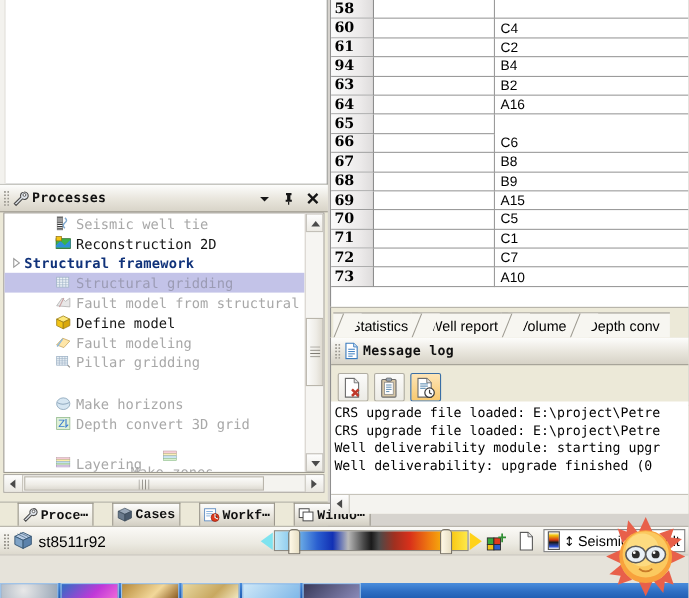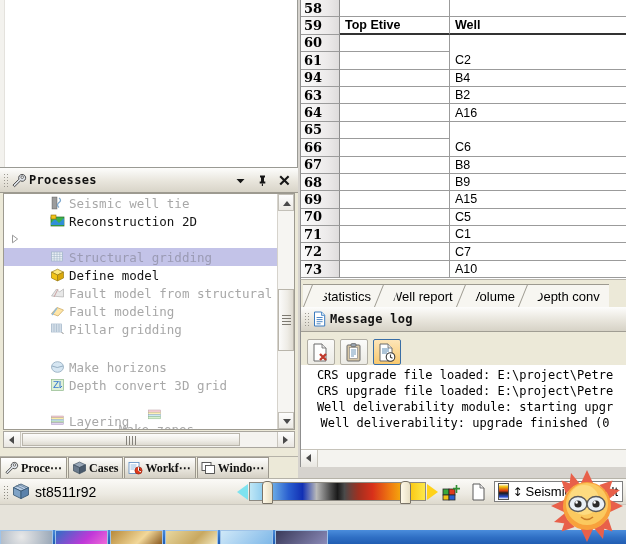--- a/index.html
+++ b/index.html
@@ -136,22 +136,22 @@
     left:0;top:456px;width:298px;height:22px;
     background:#ece9d8;display:flex;align-items:flex-start;
     border-top:1px solid #b5b2a8;
   }
   .ltab{
     height:21px;display:flex;align-items:center;gap:2px;
     padding:0 4px 0 3px;margin-right:1px;
     background:linear-gradient(#fdfdfc,#e6e3da 60%,#d3cfc3);
     border:1px solid #9b978d;border-bottom:none;
     box-sizing:border-box;
-    font-family:Liberation Serif, serif;font-size:12px;font-weight:bold;color:#111;
-    cursor:default;white-space:nowrap;
+    font-family:Liberation Mono, monospace;font-size:12px;font-weight:bold;color:#111;
+    cursor:default;white-space:nowrap;margin-left:16px;
   }
   .ltab.active{background:linear-gradient(#ffffff,#f1efe7 60%,#e4e1d7);}
   .ltab .ic{width:15px;height:14px;position:relative;flex:none;}
 
   
   #sheet{
     left:300px;top:0;width:326px;height:279px;
     background:#fff;overflow:hidden;
     border-left:1px solid #8f8f8f;box-sizing:border-box;
   }
@@ -225,21 +225,21 @@
     position:relative;cursor:default;
   }
   .tbutton.on{
     background:linear-gradient(#fde5b8,#f8c96f);
     border:1px solid #3a6ea5;
   }
   .ml-body{
     position:absolute;left:0;right:0;top:58px;bottom:17px;
     background:#fff;overflow:hidden;
     font-family:"DejaVu Sans Mono",monospace;font-size:12px;color:#000;
-    padding:2px 0 0 3px;white-space:nowrap;text-align:center;
+    padding:2px 0 0 3px;white-space:nowrap;
   }
   .ml-body div{height:16px;line-height:16px;}
   .ml-hsb{
     position:absolute;left:0;right:0;bottom:0;height:17px;
     background:#f4f3ef;border-top:1px solid #c6c3ba;
   }
   .ml-hsb .harrow{position:absolute;left:0;top:0;height:17px;}
 
   
   #statusbar{
@@ -372,45 +372,46 @@
                 <rect x="1" y="3" width="13" height="9" fill="#3bb24a" stroke="#2a6a2a" stroke-width=".7"></rect>
                 <path d="M1 9l4-4 4 4 5-5v7H1z" fill="#2f8fd8"></path>
                 <rect x="1" y="1" width="5" height="4" fill="#f2c417" stroke="#8a6a0a" stroke-width=".6"></rect>
               </svg></span>
             <span class="tlabel dark">Reconstruction 2D</span>
           </div>
           <div class="tree-row" style="padding-left: 4px;">
             <span class="tw"><svg width="14" height="14" viewBox="0 0 14 14">
                 <path d="M4.5 3.2v7.6L9.6 7z" fill="none" stroke="#9a9a9a" stroke-width="1"></path>
               </svg></span>
+            <span class="tlabel group">Structural framework</span>
           </div>
           <div class="tree-row selected" style="padding-left: 32px;">
             <span class="tw"></span>
             <span class="ticon"><svg width="15" height="14" viewBox="0 0 15 14">
                 <rect x="1.5" y="2" width="11" height="9" fill="#eef3f8" stroke="#9fb3c6" stroke-width=".7"></rect>
                 <path d="M4.2 2v9M7 2v9M9.8 2v9M1.5 4.3h11M1.5 6.6h11M1.5 8.9h11" stroke="#9fb3c6" stroke-width=".6"></path>
               </svg></span>
             <span class="tlabel ">Structural gridding</span>
+          </div>
+          <div class="tree-row" style="padding-left: 32px;">
+            <span class="tw"></span>
+            <span class="ticon"><svg width="15" height="14" viewBox="0 0 15 14">
+                <path d="M1.5 10l5-7 3 3 4-3v8z" fill="#e8e8e8" stroke="#b0b0b0" stroke-width=".7"></path>
+                <path d="M4 11l4-8" stroke="#c9a0a0" stroke-width="1"></path>
+              </svg></span>
+            <span class="tlabel ">Fault model from structural</span>
           </div>
           <div class="tree-row" style="padding-left: 32px;">
             <span class="tw"></span>
             <span class="ticon"><svg width="15" height="14" viewBox="0 0 15 14">
                 <path d="M7.5 1.2l6 2.9-6 2.9-6-2.9z" fill="#fde87a" stroke="#9a7b14" stroke-width=".7"></path>
                 <path d="M1.5 4.1v5.9l6 2.9V7z" fill="#f2c417" stroke="#9a7b14" stroke-width=".7"></path>
                 <path d="M13.5 4.1v5.9l-6 2.9V7z" fill="#d9a80c" stroke="#9a7b14" stroke-width=".7"></path>
               </svg></span>
             <span class="tlabel dark">Define model</span>
-          </div>
-          <div class="tree-row" style="padding-left: 32px;">
-            <span class="tw"></span>
-            <span class="ticon"><svg width="15" height="14" viewBox="0 0 15 14">
-                <path d="M1.5 10l5-7 3 3 4-3v8z" fill="#e8e8e8" stroke="#b0b0b0" stroke-width=".7"></path>
-                <path d="M4 11l4-8" stroke="#c9a0a0" stroke-width="1"></path>
-              </svg></span>
-            <span class="tlabel ">Fault model from structural</span>
           </div>
           <div class="tree-row" style="padding-left: 32px;">
             <span class="tw"></span>
             <span class="ticon"><svg width="15" height="14" viewBox="0 0 15 14">
                 <path d="M1.5 9.5l5.5-6 6.5 2.5-5.5 6z" fill="#ffe6a8" stroke="#c7a45a" stroke-width=".7"></path>
                 <path d="M2 11l5-7" stroke="#8fb8d8" stroke-width="1.3"></path>
               </svg></span>
             <span class="tlabel ">Fault modeling</span>
           </div>
           <div class="tree-row" style="padding-left: 32px;">
@@ -522,28 +523,24 @@
         <span>Windo⋯</span>
       </div>
     </div>
 
   <div class="abs" id="sheet">
       <div class="srow">
         <div class="rhdr">58</div>
         <div class="c1"></div>
         <div class="c2"></div>
       </div>
-      <div class="srow hdr">
-        <div class="rhdr">59</div>
-        <div class="c1">Top Etive</div>
-        <div class="c2">Well</div>
-      </div>
       <div class="srow">
         <div class="rhdr">60</div>
         <div class="c1"></div>
+        <div class="c2">C4</div>
       </div>
       <div class="srow">
         <div class="rhdr">61</div>
         <div class="c1"></div>
         <div class="c2">C2</div>
       </div>
       <div class="srow">
         <div class="rhdr">94</div>
         <div class="c1"></div>
         <div class="c2">B4</div>

